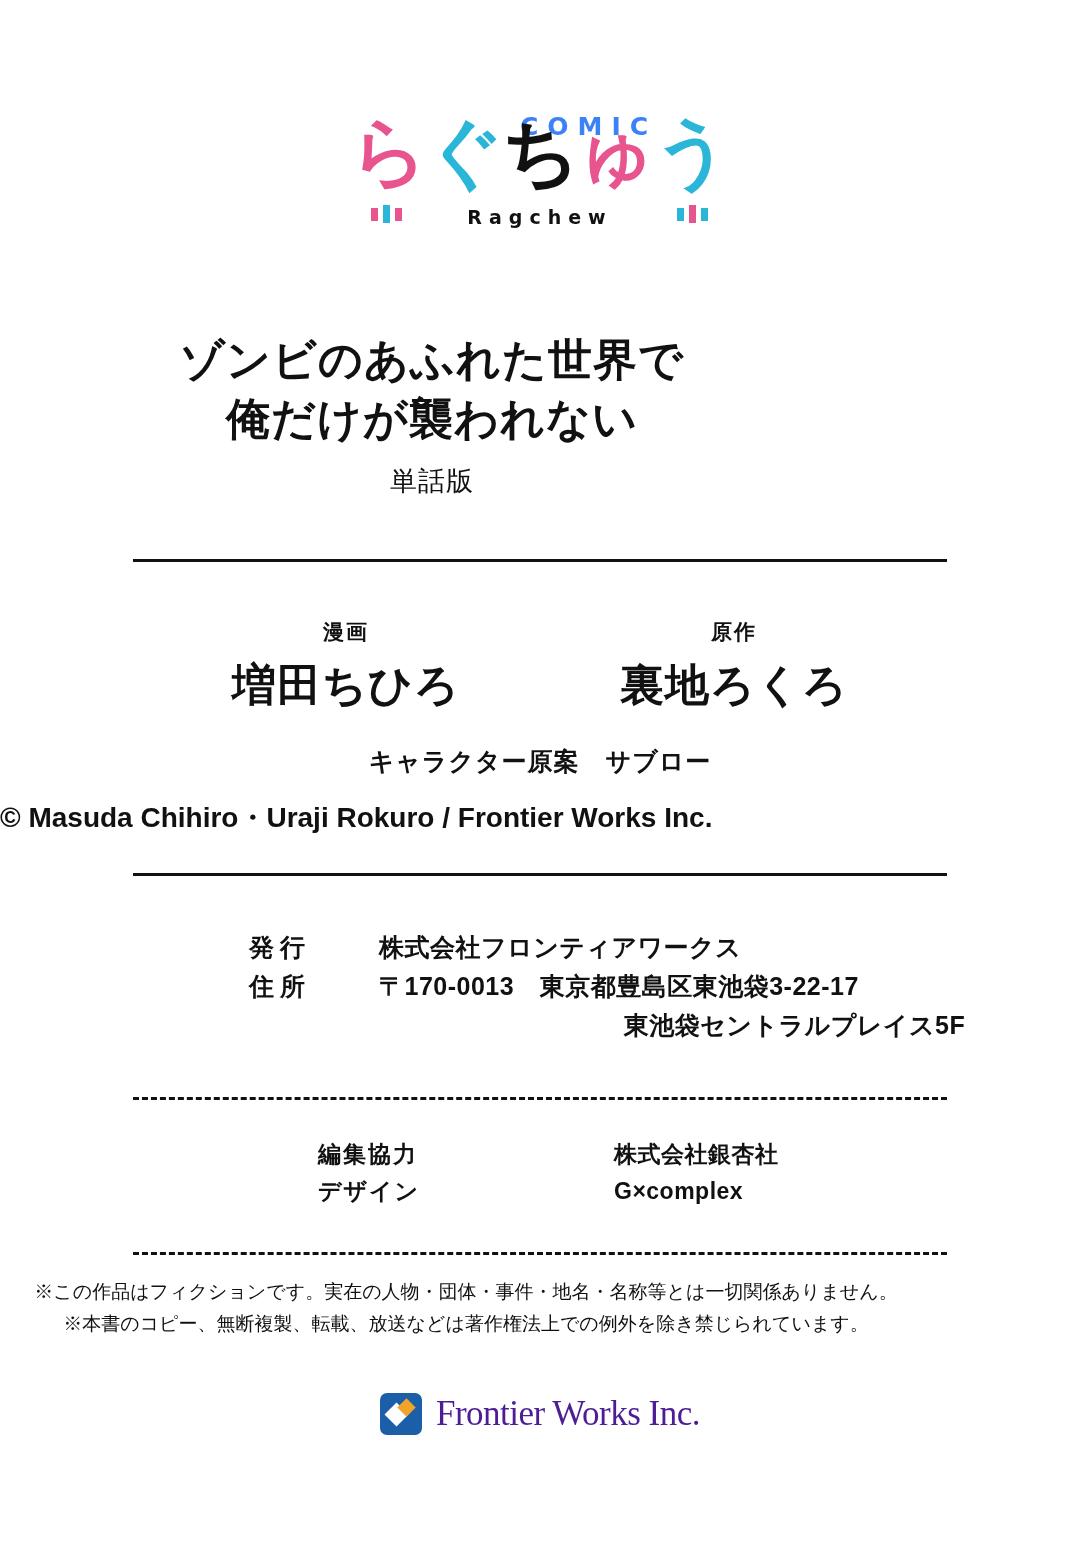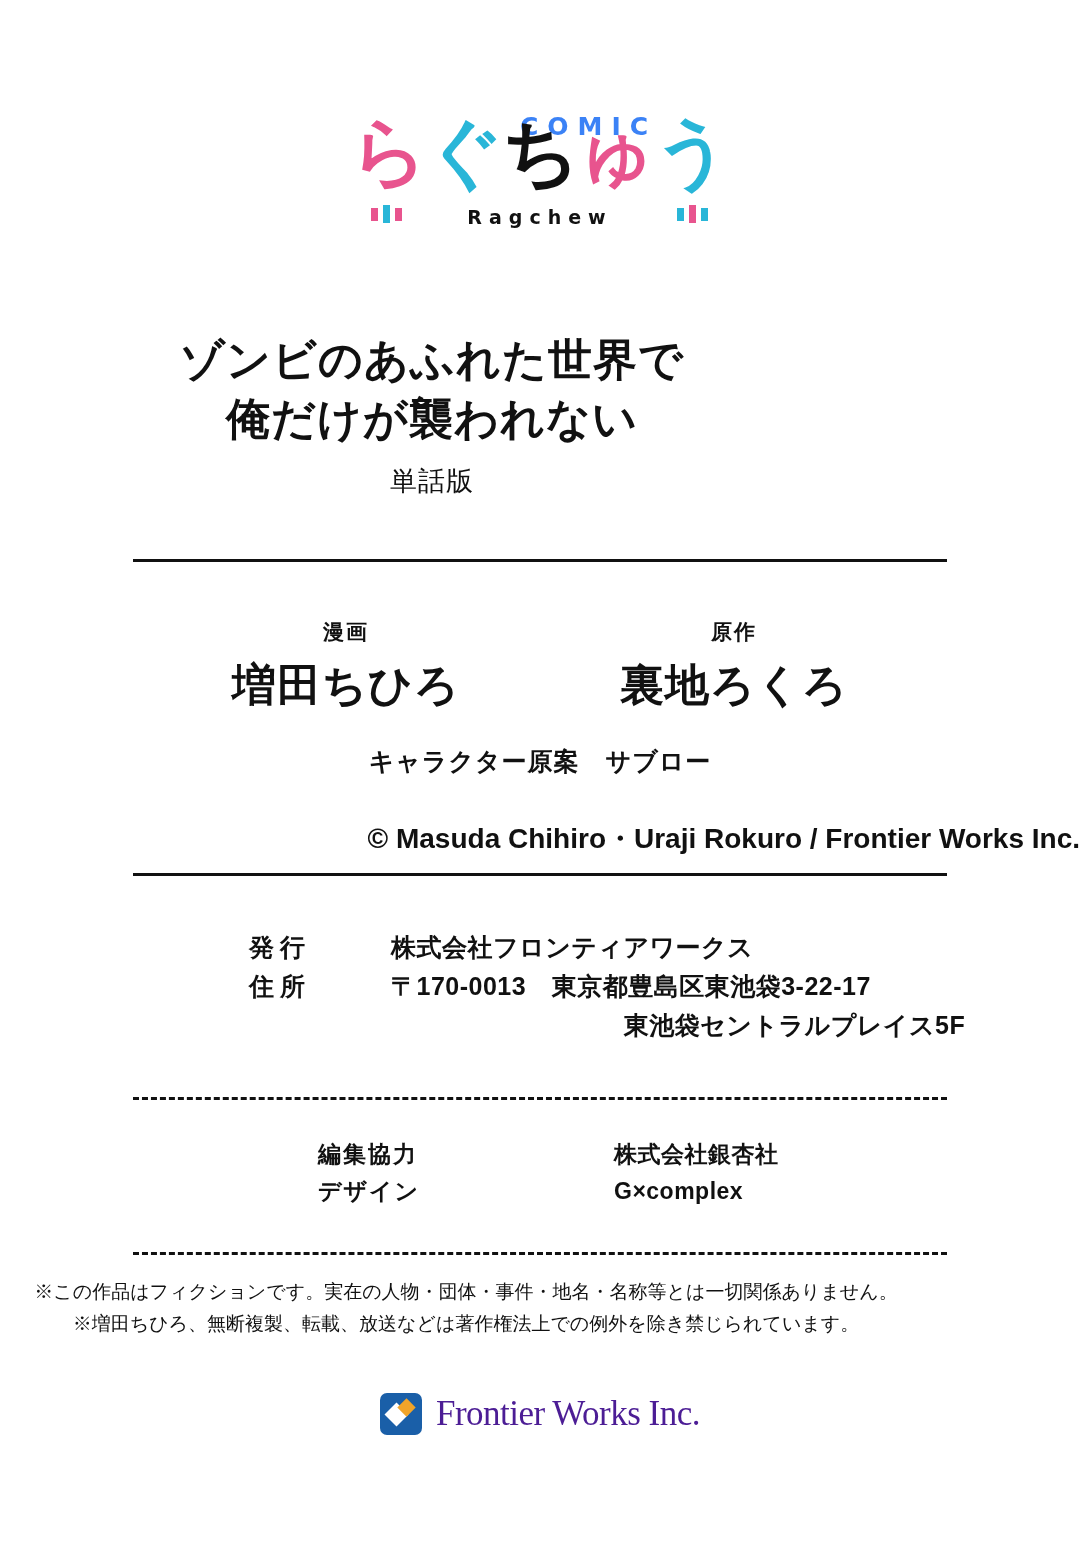--- a/index.html
+++ b/index.html
@@ -154,43 +154,42 @@
     letter-spacing: 1px;
   }
   .chardesign {
     margin-top: 30px;
     text-align: center;
     font-size: 25px;
     font-weight: bold;
     letter-spacing: 1px;
   }
   .copyright {
-    margin-top: 42px;
-    text-align: right;
+    margin-top: 21px;
+    text-align: left;
     font-size: 28px;
     font-weight: bold;
     letter-spacing: 0px;
     font-family: "Liberation Sans", sans-serif;
   }
 
   
   .publisher {
     position: absolute;
     top: 928px;
     left: 0;
     width: 1080px;
   }
   .pub-row {
     display: flex;
     justify-content: flex-start;
     margin-left: 249px;
     font-size: 25px;
     font-weight: bold;
     line-height: 1.55;
-    gap: 12px;
   }
   .pub-label {
     width: 130px;
     letter-spacing: 6px;
   }
   .pub-value {
     letter-spacing: 0.5px;
   }
   .pub-row2 {
     margin-left: 379px;
@@ -349,19 +348,19 @@
   <div class="staff-row">
     <div class="staff-label">デザイン</div>
     <div class="staff-value">G×complex</div>
   </div>
 </div>
 
 <div class="dashed d2"></div>
 
 <div class="notices">
   <div class="notice-line">※この作品はフィクションです。実在の人物・団体・事件・地名・名称等とは一切関係ありません。</div>
-  <div class="notice-line">※増田ちひろ、無断複製、転載、放送などは著作権法上での例外を除き禁じられています。</div>
+  <div class="notice-line">※本書のコピー、無断複製、転載、放送などは著作権法上での例外を除き禁じられています。</div>
 </div>
 
 <div class="footer-logo">
   <div class="fw-mark"></div>
   <div class="fw-text">Frontier Works Inc.</div>
 </div>
 
 </body></html>

